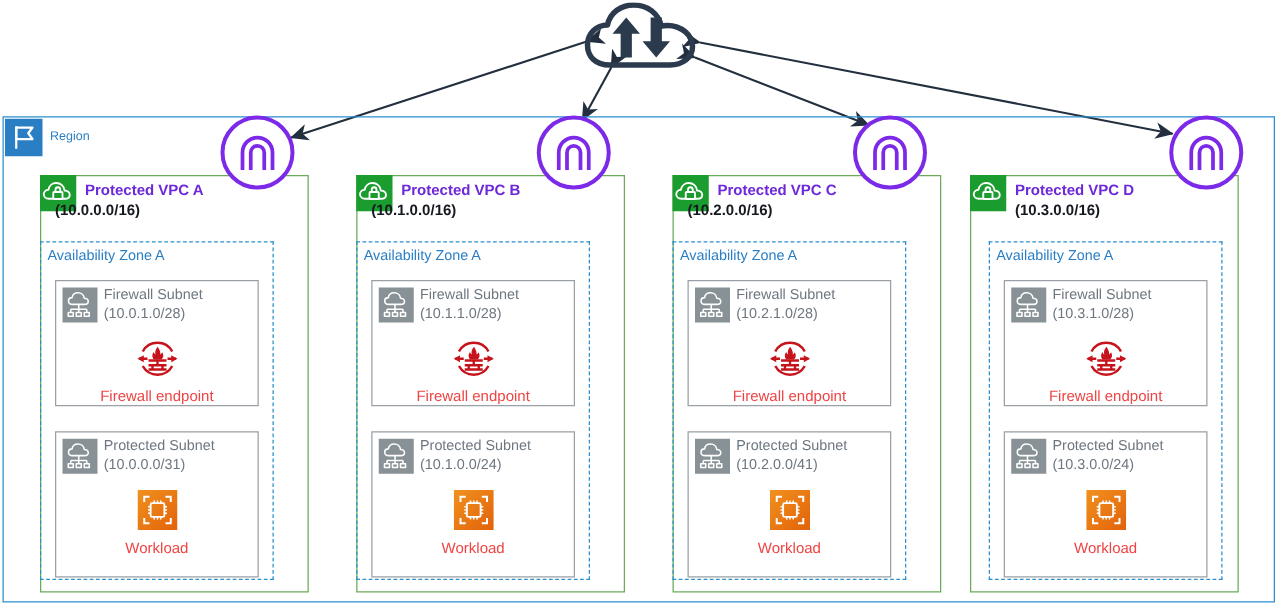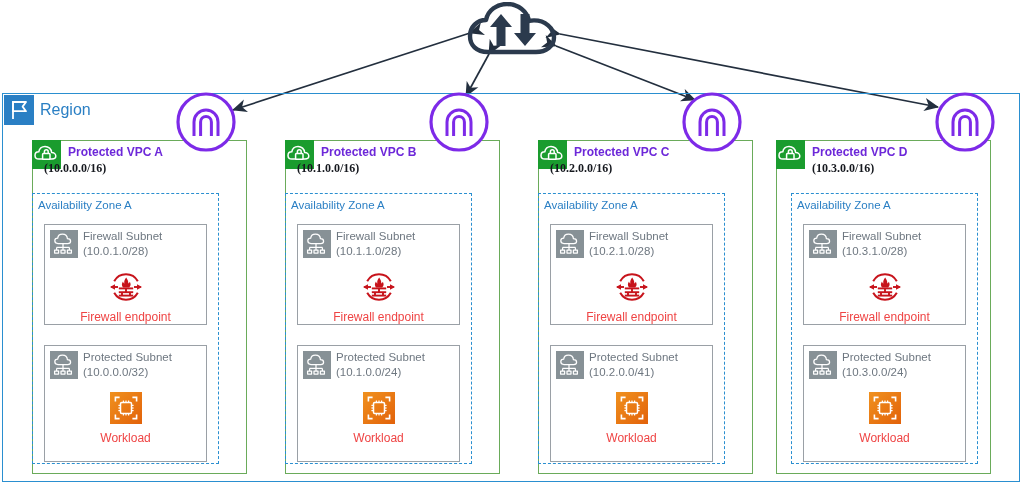--- a/index.html
+++ b/index.html
@@ -54,21 +54,21 @@
     left: 4px;
     top: 95px;
     width: 30px;
     height: 30px;
     background: #2a7fc4;
   }
   .region-label {
     position: absolute;
     left: 40px;
     top: 101px;
-    font-size: 16px;
+    font-size: 10px;
     color: #2a7fc4;
     line-height: 18px;
     white-space: nowrap;
   }
 
   
   .vpc {
     position: absolute;
     top: 140px;
     width: 215px;
@@ -92,21 +92,20 @@
     white-space: nowrap;
     line-height: 14px;
   }
   .vpc-cidr {
     position: absolute;
     font-size: 12px;
     font-weight: bold;
     color: #16191f;
     white-space: nowrap;
     line-height: 14px;
-    font-family: Liberation Serif, serif;
   }
 
   
   .az {
     position: absolute;
     top: 193px;
     width: 187px;
     height: 271px;
     border: 1.4px dashed #2a8fd0;
     box-sizing: border-box;
@@ -311,21 +310,21 @@
           <line x1="6.6" y1="17.4" x2="6.6" y2="20"></line>
           <line x1="13" y1="17.4" x2="13" y2="20"></line>
           <line x1="19.4" y1="17.4" x2="19.4" y2="20"></line>
           <rect x="4.6" y="20" width="4" height="3"></rect>
           <rect x="11" y="20" width="4" height="3"></rect>
           <rect x="17.4" y="20" width="4" height="3"></rect>
         </g>
       </svg>
     </div>
     <div class="subnet-name">Protected Subnet</div>
-    <div class="subnet-cidr">(10.0.0.0/32)</div>
+    <div class="subnet-cidr">(10.0.0.0/31)</div>
     <div class="resource-icon" style="width:32px;height:32px;top:46px;">
       <svg viewBox="0 0 32 32" xmlns="http://www.w3.org/2000/svg">
         <defs>
           <linearGradient id="wgA" x1="0" y1="0" x2="1" y2="1">
             <stop offset="0%" stop-color="#f0911e"></stop>
             <stop offset="100%" stop-color="#e2620a"></stop>
           </linearGradient>
         </defs>
         <rect x="0" y="0" width="32" height="32" fill="url(#wgA)"></rect>
         <g fill="none" stroke="#ffffff" stroke-width="1.5">

